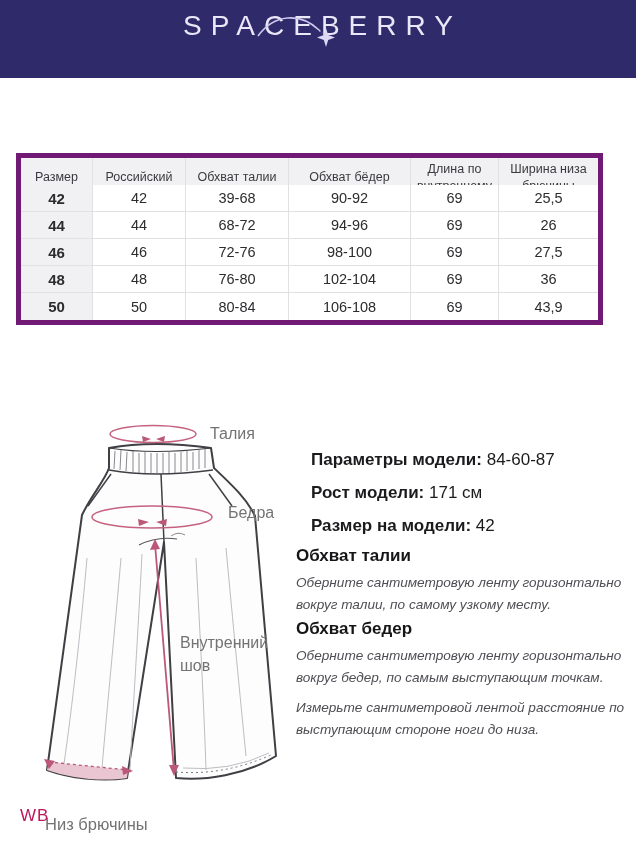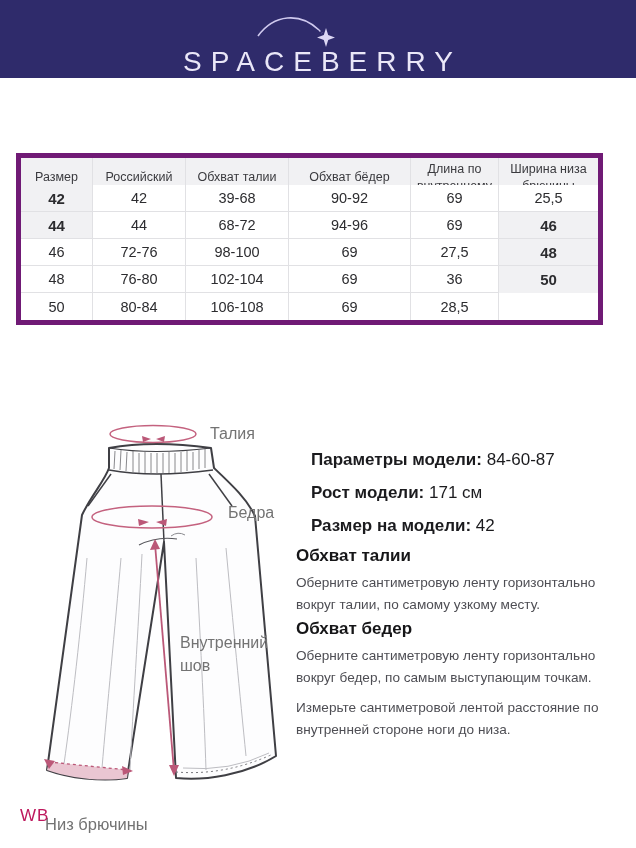--- a/index.html
+++ b/index.html
@@ -5,21 +5,21 @@
   * { margin:0; padding:0; box-sizing:border-box; }
   html,body { background:#fff; }
   body {
     width:636px; height:848px; position:relative; overflow:hidden;
     font-family:"Liberation Sans", sans-serif; color:#232326;
   }
 
   
   .header {
     position:absolute; left:0; top:0; width:636px; height:78px;
-    background:#2f2b6b; display:flex; align-items:flex-end; justify-content:center;
+    background:#2f2b6b; display:flex; align-items:flex-start; justify-content:center;
   }
   .brand {
     margin-top:10px;
     font-size:28px; font-weight:400; letter-spacing:9px; padding-left:9px;
     color:#eae7f8;
   }
   .comet { position:absolute; left:256px; top:9px; }
 
   
   .size-table {
@@ -52,21 +52,21 @@
   .label-inseam { left:180px; top:631px; width:100px; line-height:23px; }
   .label-hem    { left:45px;  top:784px; font-size:16.5px;margin-top:31px; }
 
   
   .model-info { position:absolute; left:311px; top:443px; width:330px; }
   .model-line { font-size:17px; line-height:33px; color:#1b1b1e; }
   .model-line .lbl { font-weight:700; }
 
   .section { position:absolute; left:296px; width:336px; }
   .section h3 { font-size:17px; font-weight:700; color:#161618; margin-bottom:6px; }
-  .section p  { font-size:13.6px; line-height:22px; color:#4e4e54; }
+  .section p  { font-size:13.6px; line-height:22px; color:#4e4e54;font-style:italic; }
   .section-waist  { top:546px; }
   .section-hips   { top:619px; }
   .section-inseam { top:697px; }
 
   
   .watermark {
     position:absolute; left:20px; top:806px;
     font-size:17px; font-weight:400; color:#be185d; letter-spacing:1px;
   }
 </style>
@@ -103,41 +103,42 @@
   <div class="cell">39-68</div>
   <div class="cell">90-92</div>
   <div class="cell">69</div>
   <div class="cell">25,5</div>
 
   <div class="cell rowhead">44</div>
   <div class="cell">44</div>
   <div class="cell">68-72</div>
   <div class="cell">94-96</div>
   <div class="cell">69</div>
+  <div class="cell">26</div>
 
   <div class="cell rowhead">46</div>
   <div class="cell">46</div>
   <div class="cell">72-76</div>
   <div class="cell">98-100</div>
   <div class="cell">69</div>
   <div class="cell">27,5</div>
 
   <div class="cell rowhead">48</div>
   <div class="cell">48</div>
   <div class="cell">76-80</div>
   <div class="cell">102-104</div>
   <div class="cell">69</div>
   <div class="cell">36</div>
 
   <div class="cell rowhead">50</div>
   <div class="cell">50</div>
   <div class="cell">80-84</div>
   <div class="cell">106-108</div>
   <div class="cell">69</div>
-  <div class="cell">28,5</div>
+  <div class="cell">43,9</div>
 </div>
 
 <svg class="diagram-svg" width="280" height="395" viewBox="0 0 280 395">
 
   <path d="M84,30 Q128,22 186,30 L189,50 C207,67 222,81 230,98 L251,338
            C220,357 180,363 151,360 L139,124 L102,360
            C76,364 44,360 22,352 L57,97 C66,78 80,62 84,50 Z" fill="#fdfdfe" stroke="#3f3f44" stroke-width="2" stroke-linejoin="round"></path>
 
   <path d="M84,30 Q128,37 186,30" fill="none" stroke="#3f3f44" stroke-width="1.2"></path>
   <path d="M84,52 Q128,60 188,52" fill="none" stroke="#3f3f44" stroke-width="1.6"></path>
@@ -205,16 +206,16 @@
 
 <div class="section section-waist">
   <h3>Обхват талии</h3>
   <p>Оберните сантиметровую ленту горизонтально вокруг талии, по самому узкому месту.</p>
 </div>
 <div class="section section-hips">
   <h3>Обхват бедер</h3>
   <p>Оберните сантиметровую ленту горизонтально вокруг бедер, по самым выступающим точкам.</p>
 </div>
 <div class="section section-inseam">
-  <p>Измерьте сантиметровой лентой расстояние по внутренней стороне ноги до низа.</p>
+  <p>Измерьте сантиметровой лентой расстояние по выступающим стороне ноги до низа.</p>
 </div>
 
 <div class="watermark">WB</div>
 
 </body></html>

